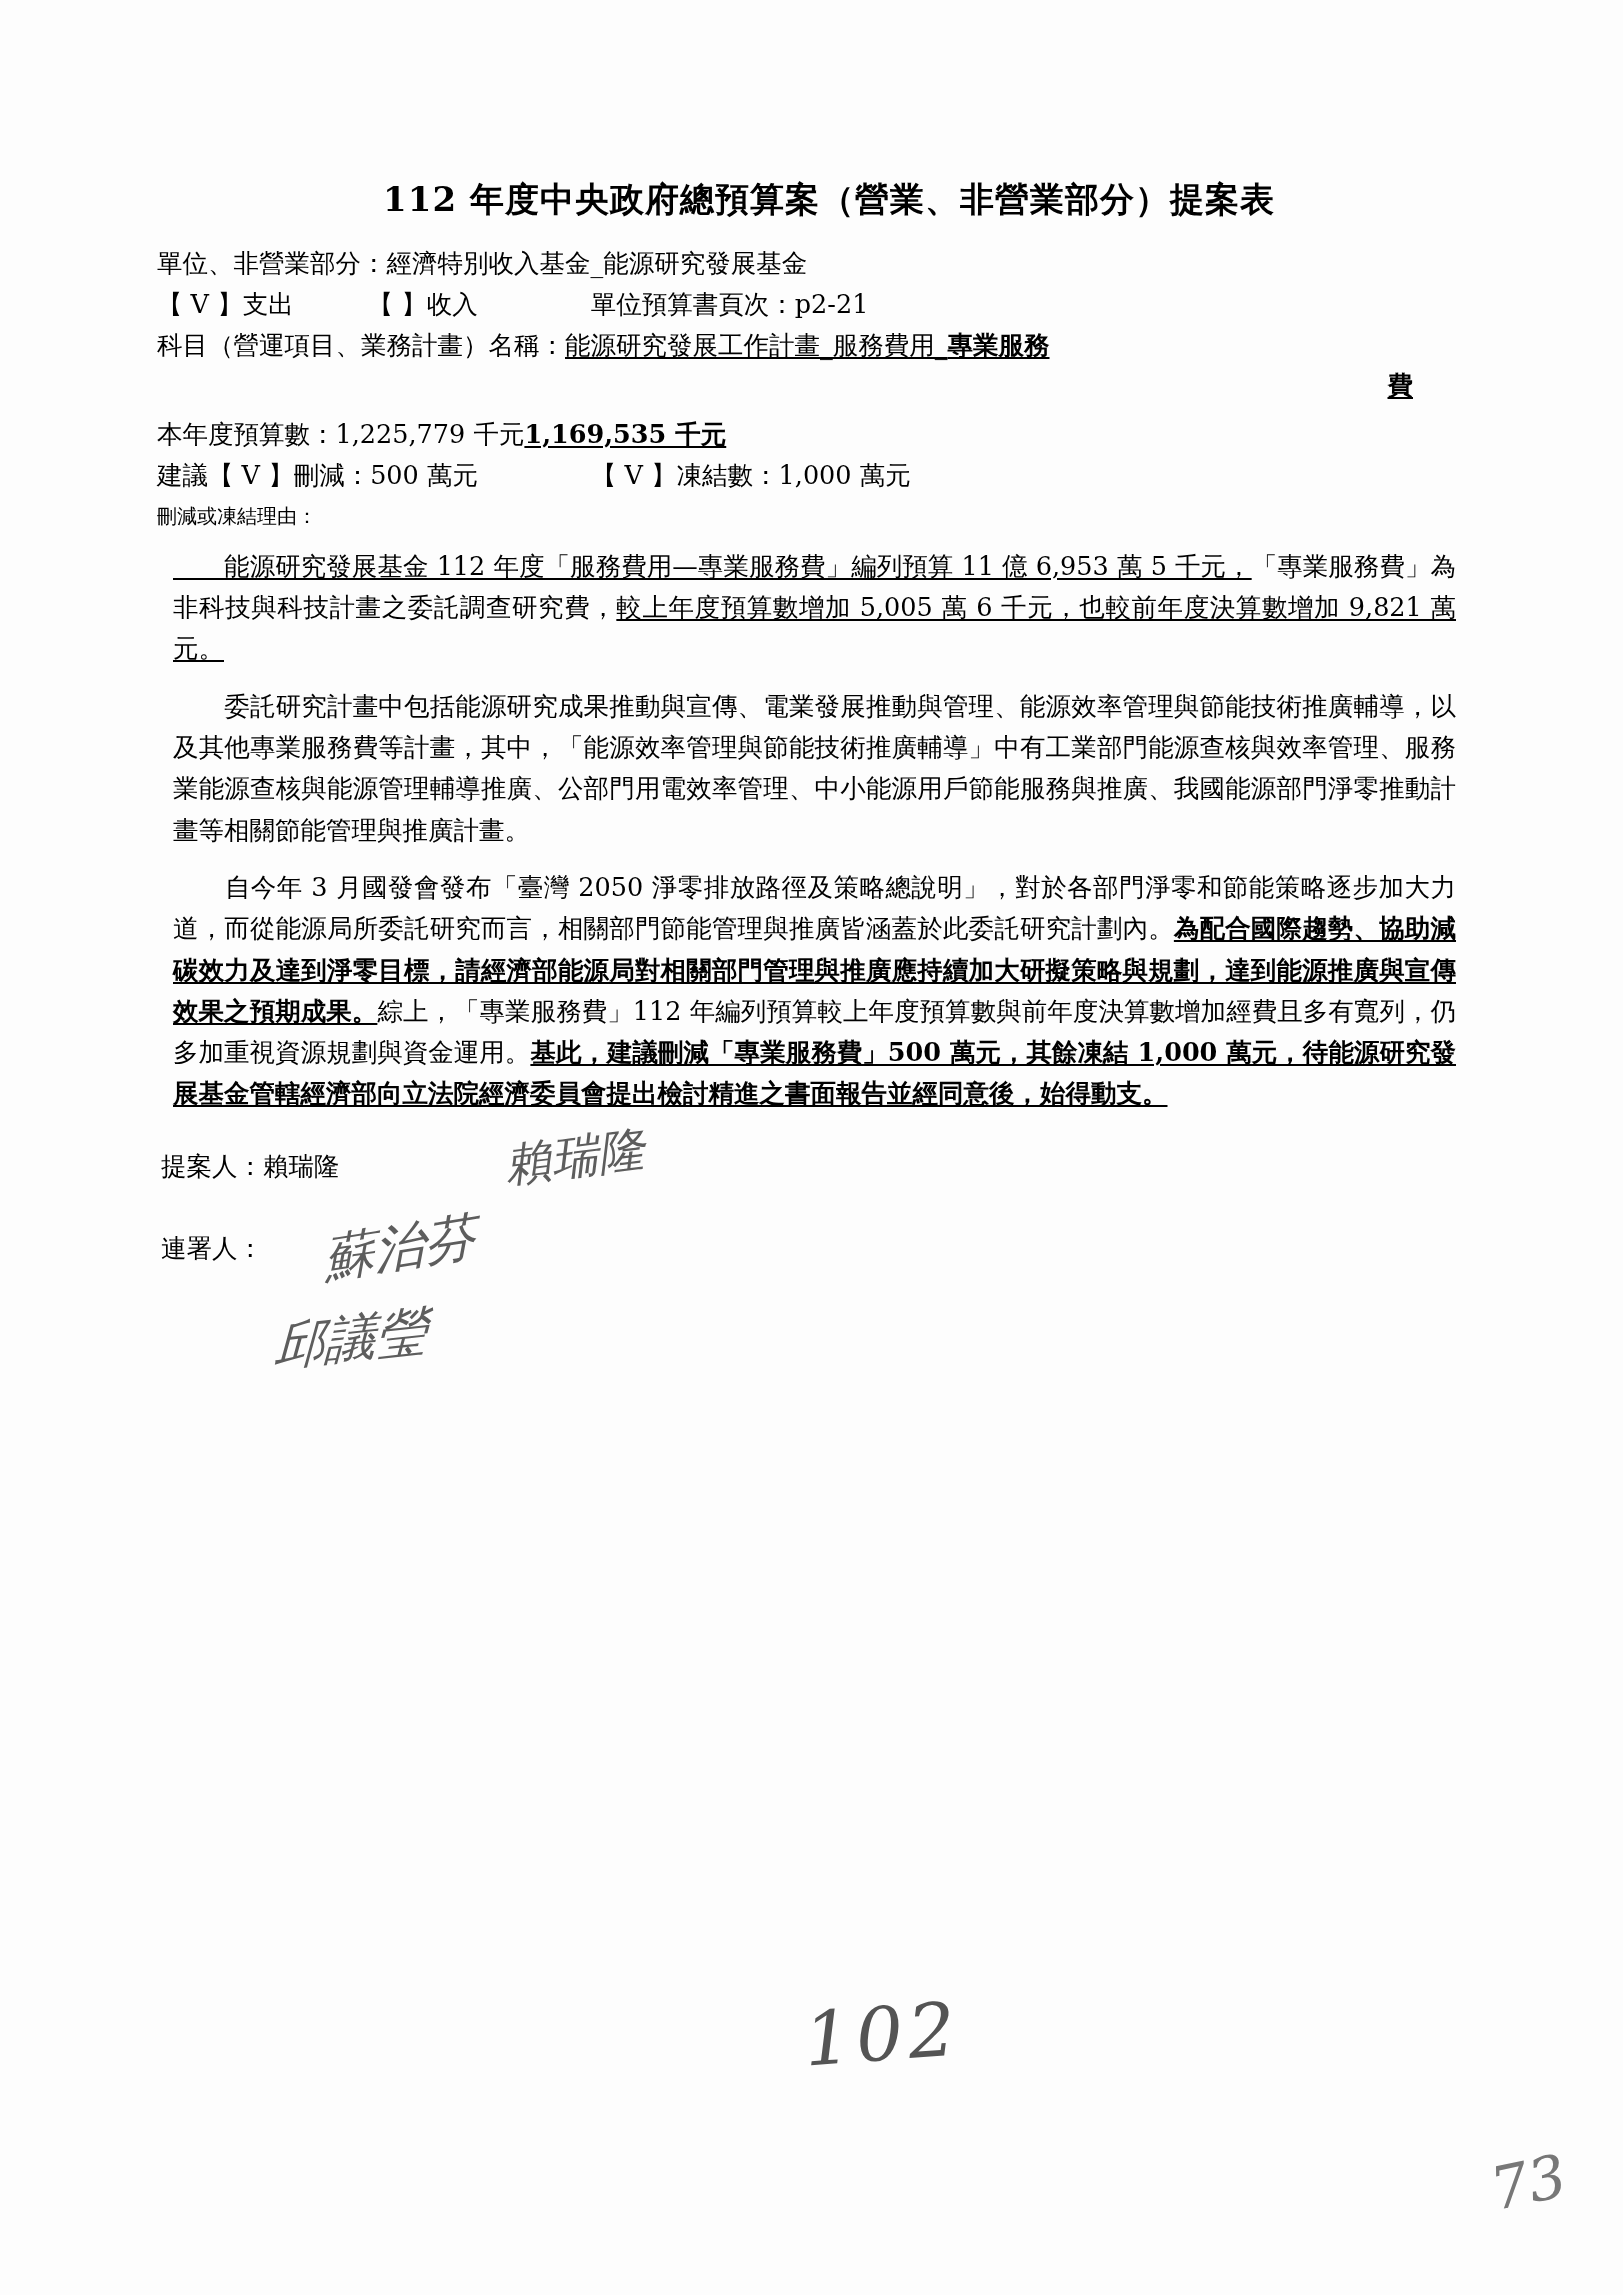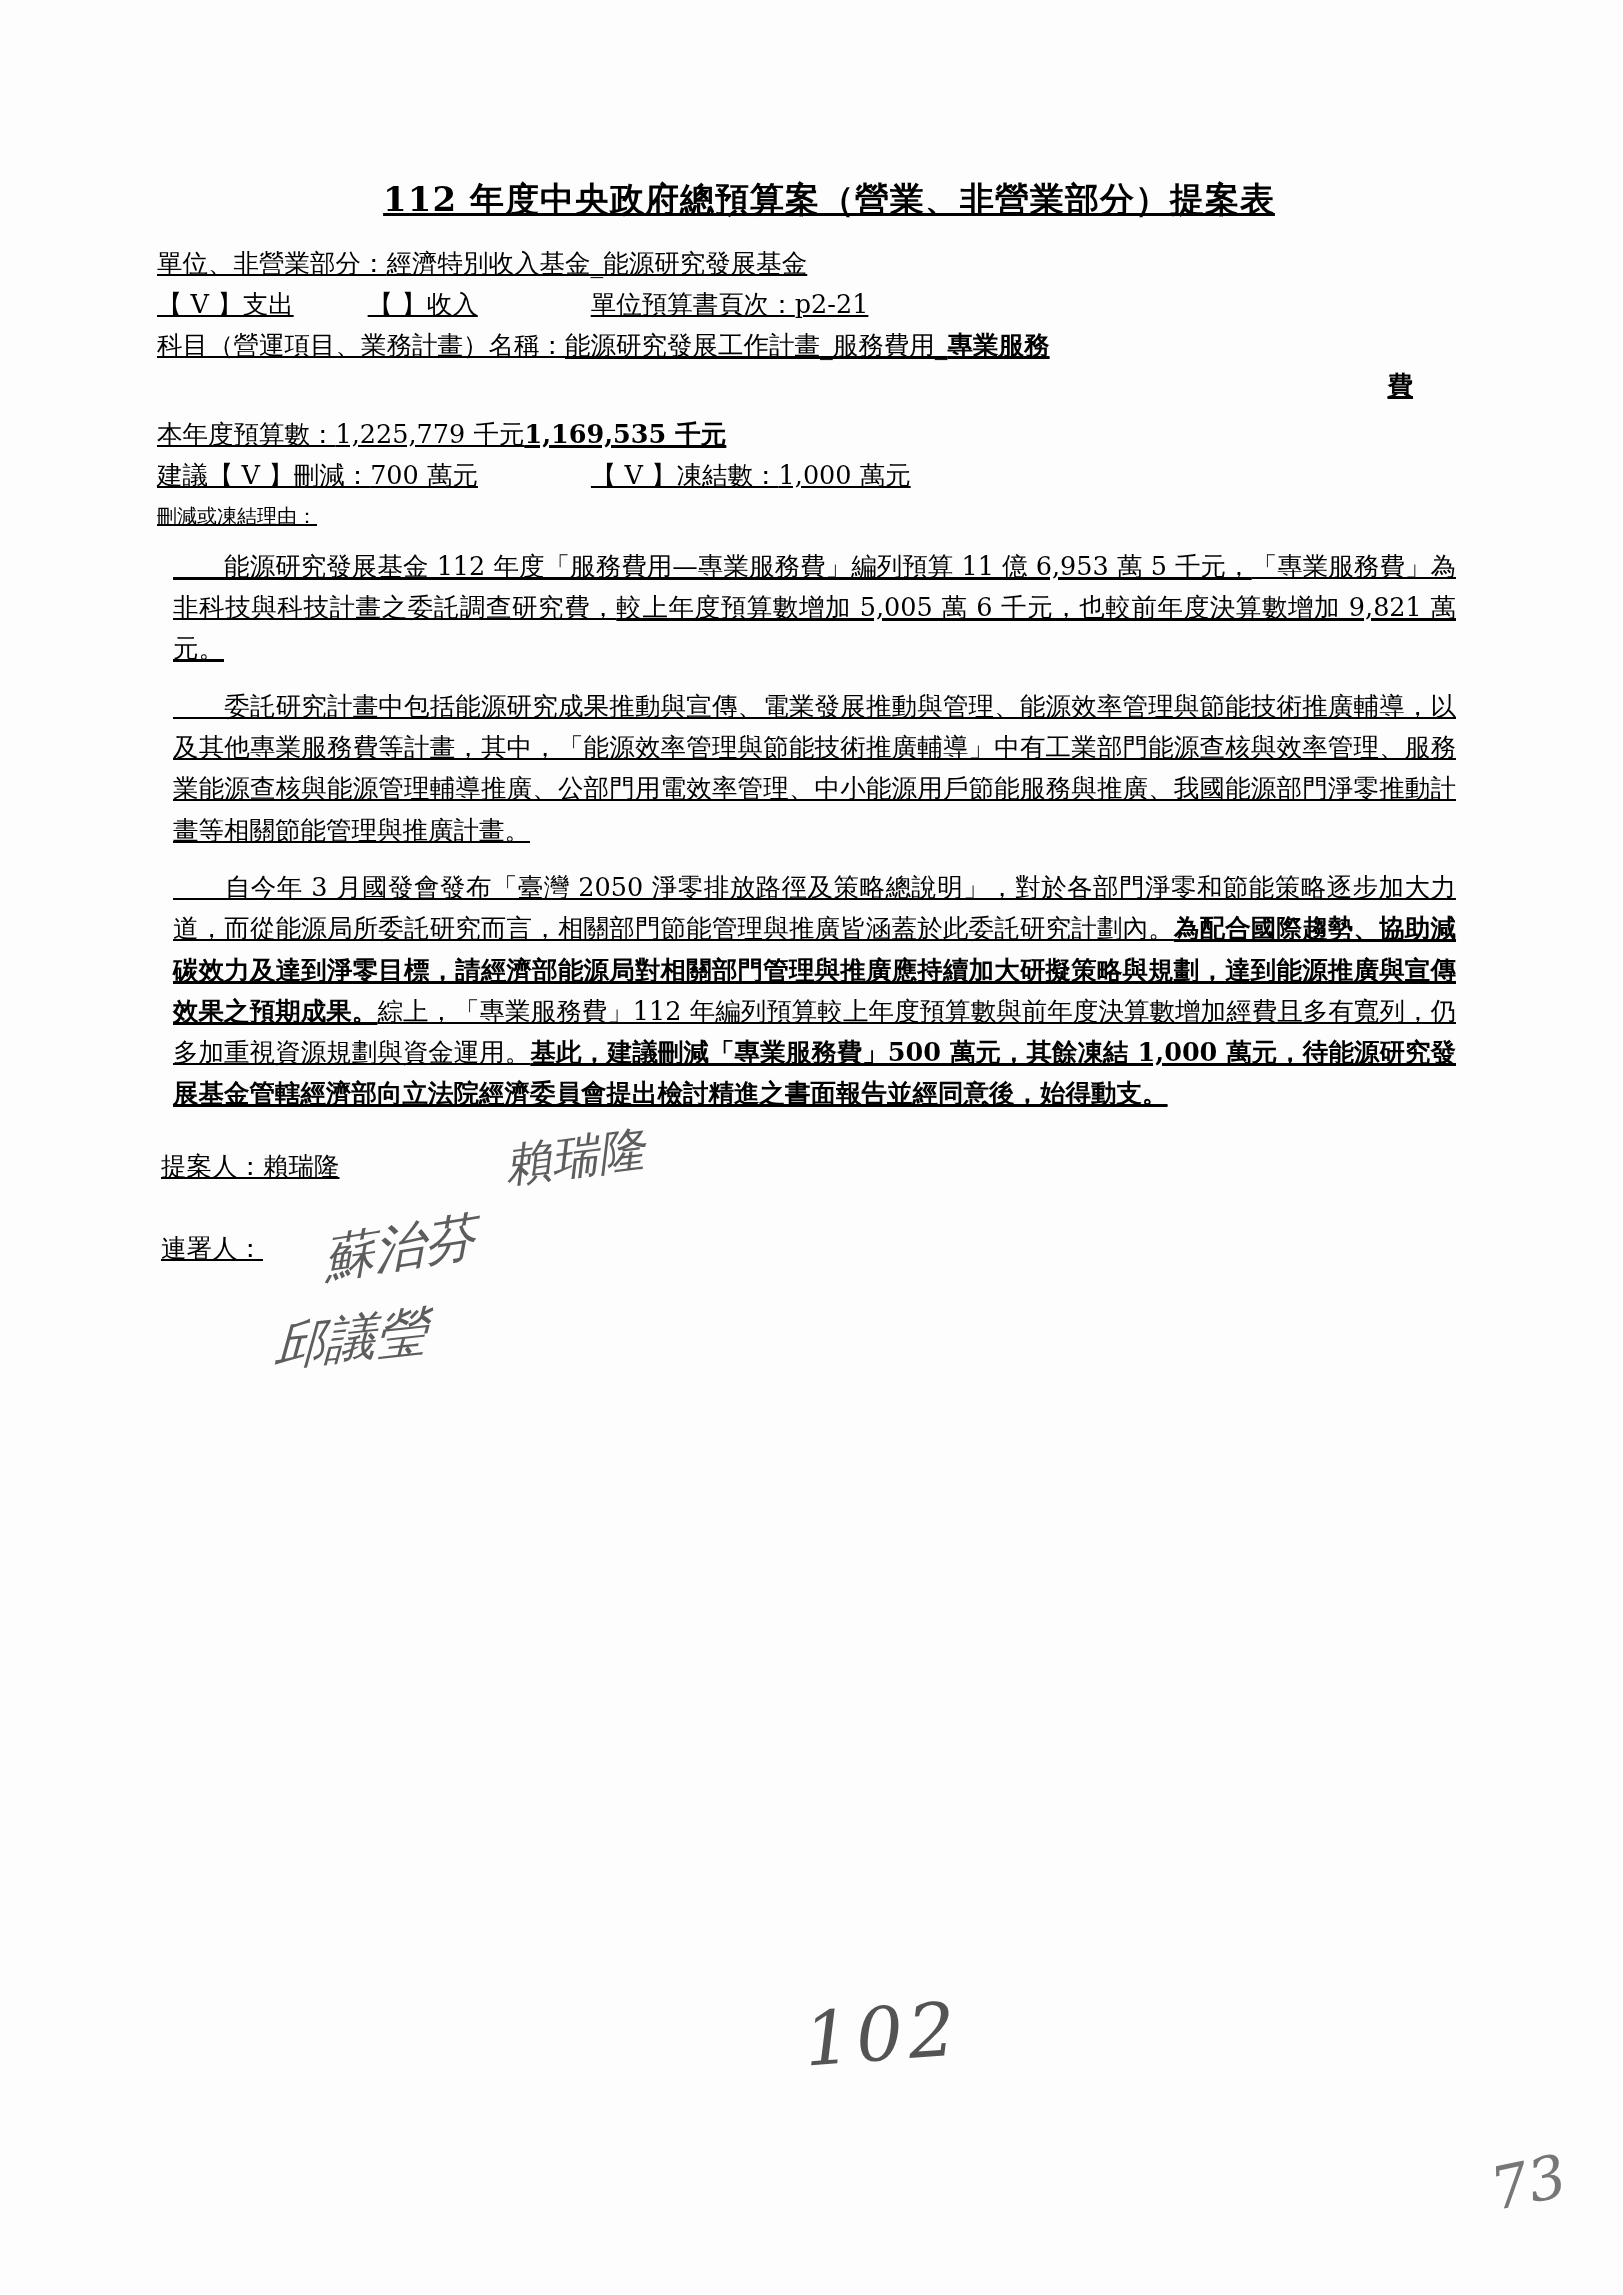--- a/index.html
+++ b/index.html
@@ -20,21 +20,20 @@
     left: 0; top: 0;
     width: 1624px;
     height: 2295px;
     background: #fdfdfd;
   }
   .doc {
     position: absolute;
     left: 157px;
     top: 177px;
     width: 1315px;
-    text-decoration: underline;
   }
   .title {
     font-size: 34px;
     font-weight: 700;
     letter-spacing: 1px;
     text-align: center;
     margin: 0 0 21.6px 0;
     padding-left: 29px;
     white-space: nowrap;
   }
@@ -140,21 +139,21 @@
     <div class="line">
       <span>科目（營運項目、業務計畫）名稱：</span><span class="u">能源研究發展工作計畫_服務費用_</span><span class="u b">專業服務</span>
     </div>
     <div class="subject-tail u b">費</div>
 
     <div class="line">
       <span>本年度預算數：</span><span>1,225,779 千元</span><span class="u b">1,169,535 千元</span>
     </div>
 
     <div class="line">
-      <span>建議【 V 】刪減：</span><span>700 萬元</span><span class="gap-2"></span><span>【 V 】凍結數：</span><span>1,000 萬元</span>
+      <span>建議【 V 】刪減：</span><span>500 萬元</span><span class="gap-2"></span><span>【 V 】凍結數：</span><span>1,000 萬元</span>
     </div>
 
     <div class="reasons-label">刪減或凍結理由：</div>
 
     <div class="para">
       <span class="u">　　能源研究發展基金 112 年度「服務費用—專業服務費」編列預算 11 億 6,953 萬 5 千元，</span><span>「專業服務費」為非科技與科技計畫之委託調查研究費，</span><span class="u">較上年度預算數增加 5,005 萬 6 千元，也較前年度決算數增加 9,821 萬元。</span>
     </div>
 
     <div class="para">
       <span>　　委託研究計畫中包括能源研究成果推動與宣傳、電業發展推動與管理、能源效率管理與節能技術推廣輔導，以及其他專業服務費等計畫，其中，「能源效率管理與節能技術推廣輔導」中有工業部門能源查核與效率管理、服務業能源查核與能源管理輔導推廣、公部門用電效率管理、中小能源用戶節能服務與推廣、我國能源部門淨零推動計畫等相關節能管理與推廣計畫。</span>

